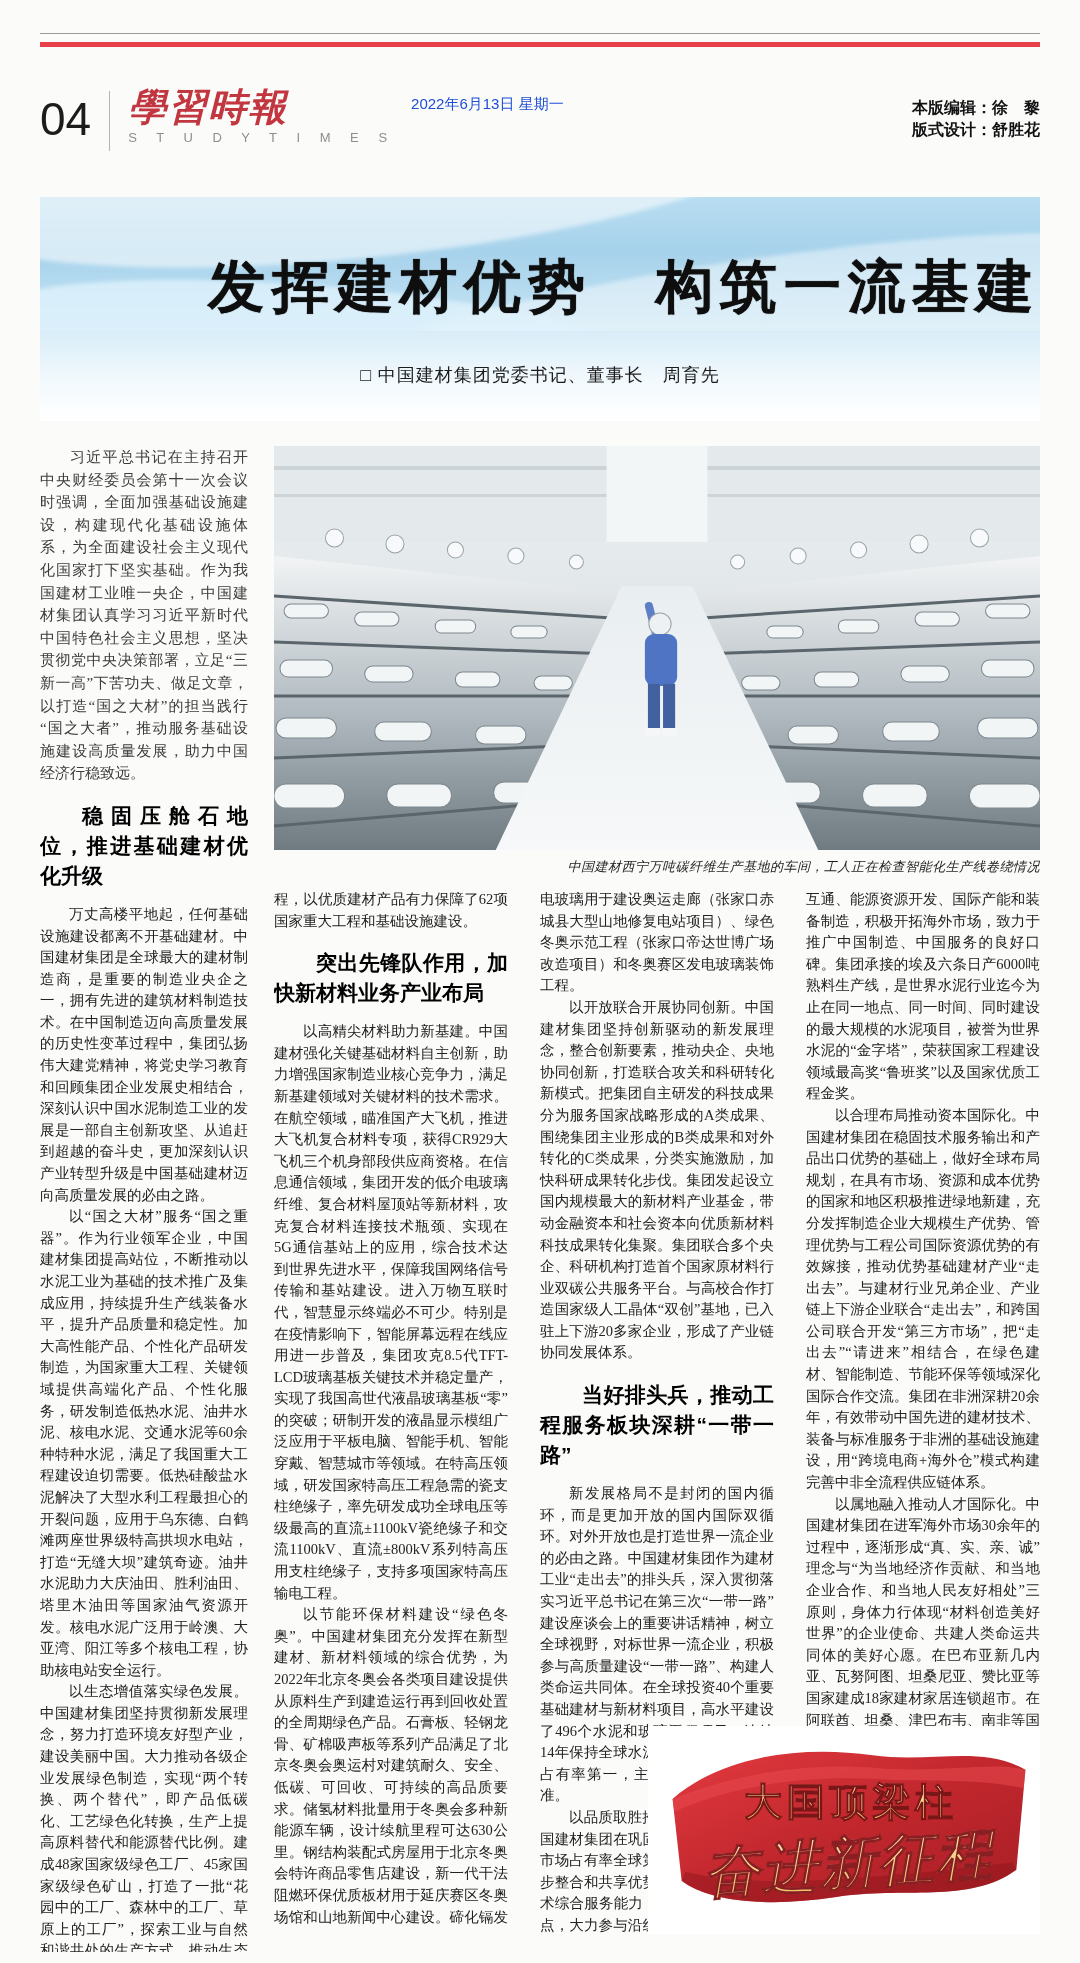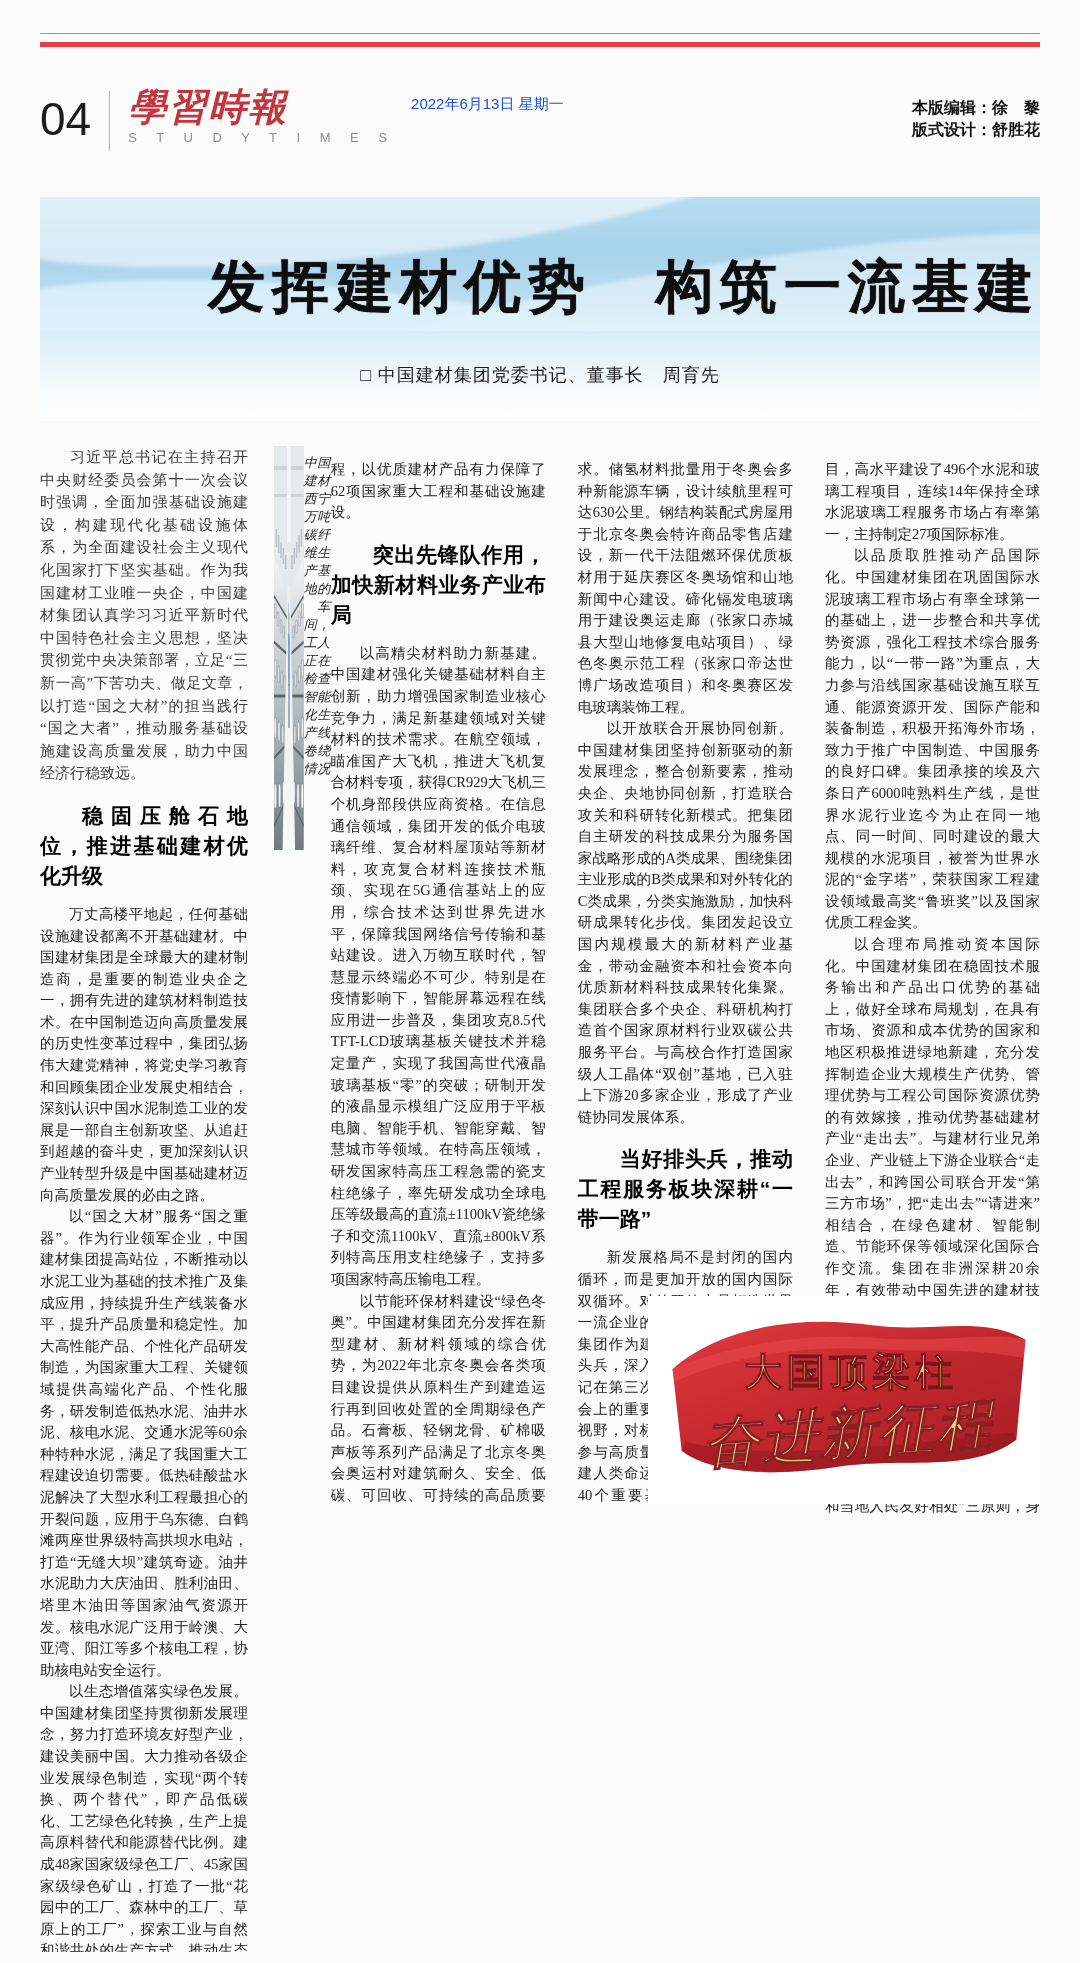--- a/index.html
+++ b/index.html
@@ -27,21 +27,21 @@
   .headline{position:relative;text-align:right;font-size:57px;font-weight:700;letter-spacing:7px;color:#0e0e0e;margin-top:52px;font-family:"Liberation Serif",serif;text-shadow:0 0 1px #000;}
   .byline-strip{height:90px;background:linear-gradient(180deg,#d9edf8 0%,#f2f9fd 55%,#ffffff 100%);text-align:center;}
   .byline{display:inline-block;padding-top:32px;font-size:18px;color:#1d1d1d;letter-spacing:1px;}
   
   .main{display:flex;gap:26px;margin-top:25px;}
   .col-left{width:208px;height:1506px;overflow:hidden;}
   .intro{font-size:15px;line-height:22.6px;text-align:justify;text-indent:2em;color:#3c3c3c;margin:0;}
   h2.subhead{font-family:"Liberation Sans",sans-serif;font-size:21px;line-height:30px;font-weight:800;color:#000;margin:16px 0 13px 0;text-indent:2em;text-align:justify;break-inside:avoid;}
   p.body{font-size:14.5px;line-height:21.6px;text-align:justify;text-indent:2em;margin:0;color:#222;}
   p.body.no-indent{text-indent:0;}
-  .col-right{flex:1;display:flex;}
+  .col-right{flex:1;display:flex;flex-direction:column;}
   .photo-wrap{height:404px;background:#d7dde0;}
   .photo-wrap svg{display:block;width:100%;height:100%;}
   .caption{font-size:13px;color:#1e1e1e;text-align:right;margin-top:8px;letter-spacing:.5px;font-style:italic;}
   .flow{position:relative;margin-top:13px;height:1060px;overflow:hidden;column-count:3;column-gap:32px;}
   .flag-box{position:absolute;right:0;bottom:15px;width:392px;height:208px;background:#fff;padding:6px 0 0 10px;box-sizing:border-box;}
   .flag-box svg{display:block;width:100%;height:100%;}
 </style>
 </head>
 <body>
 

